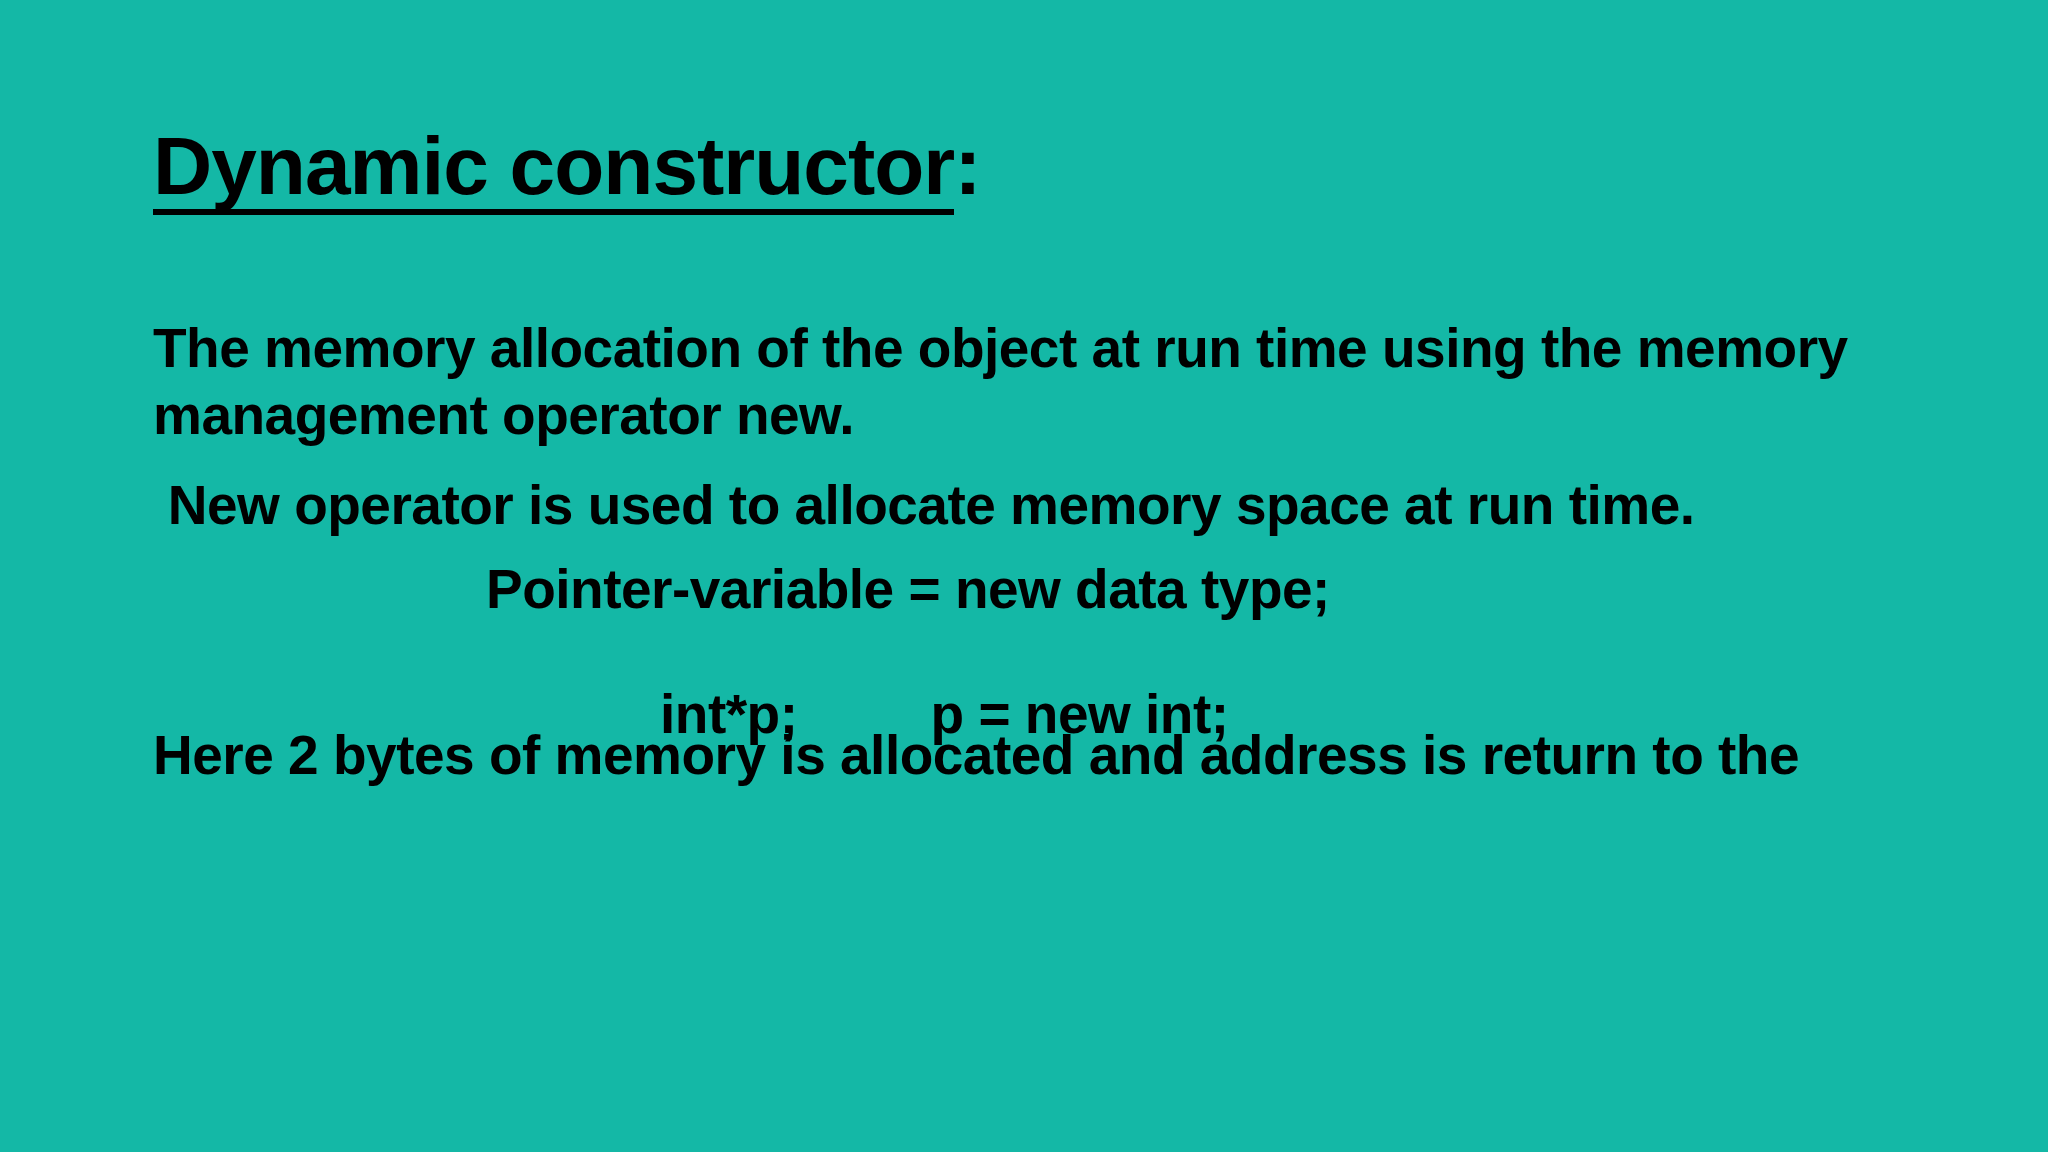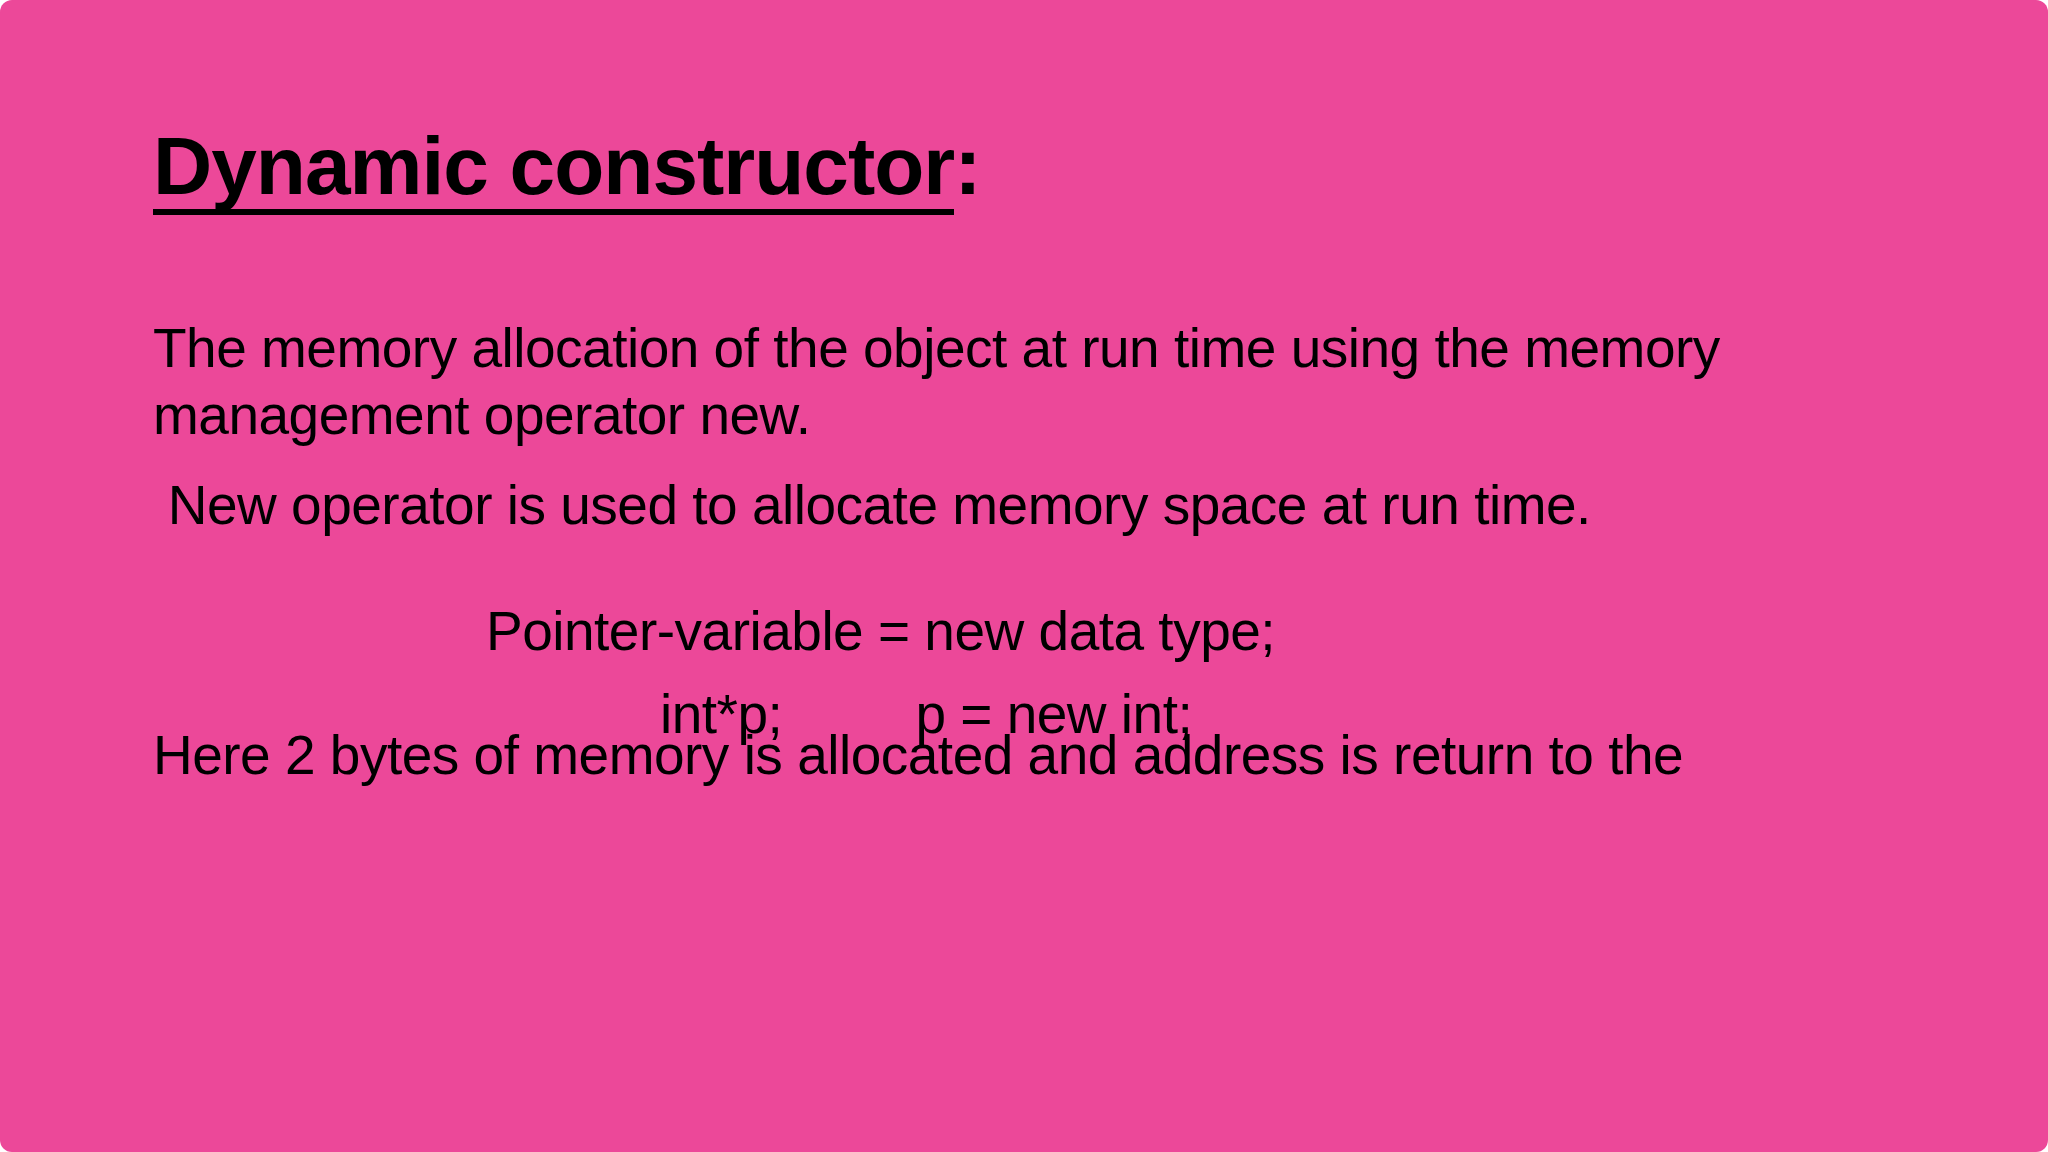--- a/index.html
+++ b/index.html
@@ -4,54 +4,53 @@
 <style>
   html, body {
     margin: 0;
     padding: 0;
     background: #ffffff;
   }
   .slide {
     position: relative;
     width: 2048px;
     height: 1152px;
-    background: #ec4899;
+    background: #14b8a6;
     color: #000000;
     font-family: "Liberation Sans", sans-serif;
     overflow: hidden;
-    border-radius: 12px;
   }
   .title {
     position: absolute;
     left: 153px;
     top: 125px;
     margin: 0;
     font-size: 82px;
     font-weight: 600;
     line-height: 1;
     letter-spacing: -1px;
     white-space: pre;
   }
   .title .underlined {
     display: inline-block;
     border-bottom: 6px solid #000000;
     padding-bottom: 2px;
   }
   .bodyline {
     position: absolute;
     font-size: 55px;
-    font-weight: 400;
+    font-weight: 700;
     line-height: 1;
     letter-spacing: -0.5px;
     white-space: pre;
   }
   .l1 { left: 153px; top: 321px; }
   .l2 { left: 153px; top: 388px; }
   .l3 { left: 153px; top: 478px; }
-  .l4 { left: 486px; top: 562px; margin-top: 42px; }
+  .l4 { left: 486px; top: 562px; }
   .l5 { left: 660px; top: 687px; }
   .l6 { left: 153px; top: 728px; }
   .l7 { left: 153px; top: 794px; }
 </style>
 </head>
 <body>
 
 <div class="slide">
 
   <h1 class="title"><span class="underlined">Dynamic constructor</span><span>:</span></h1>

